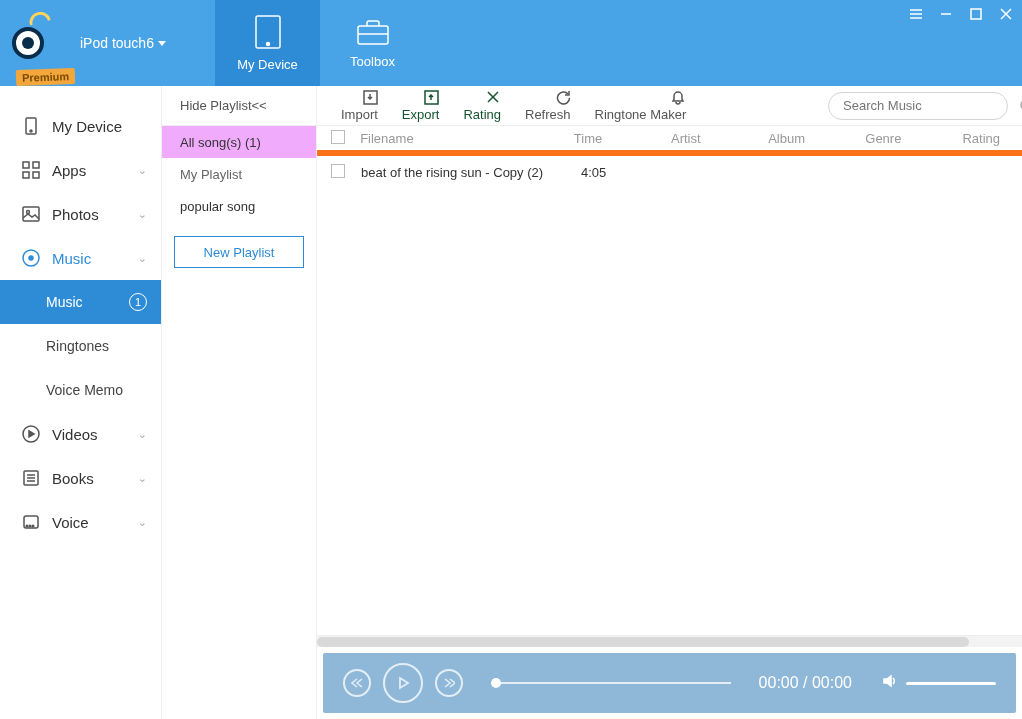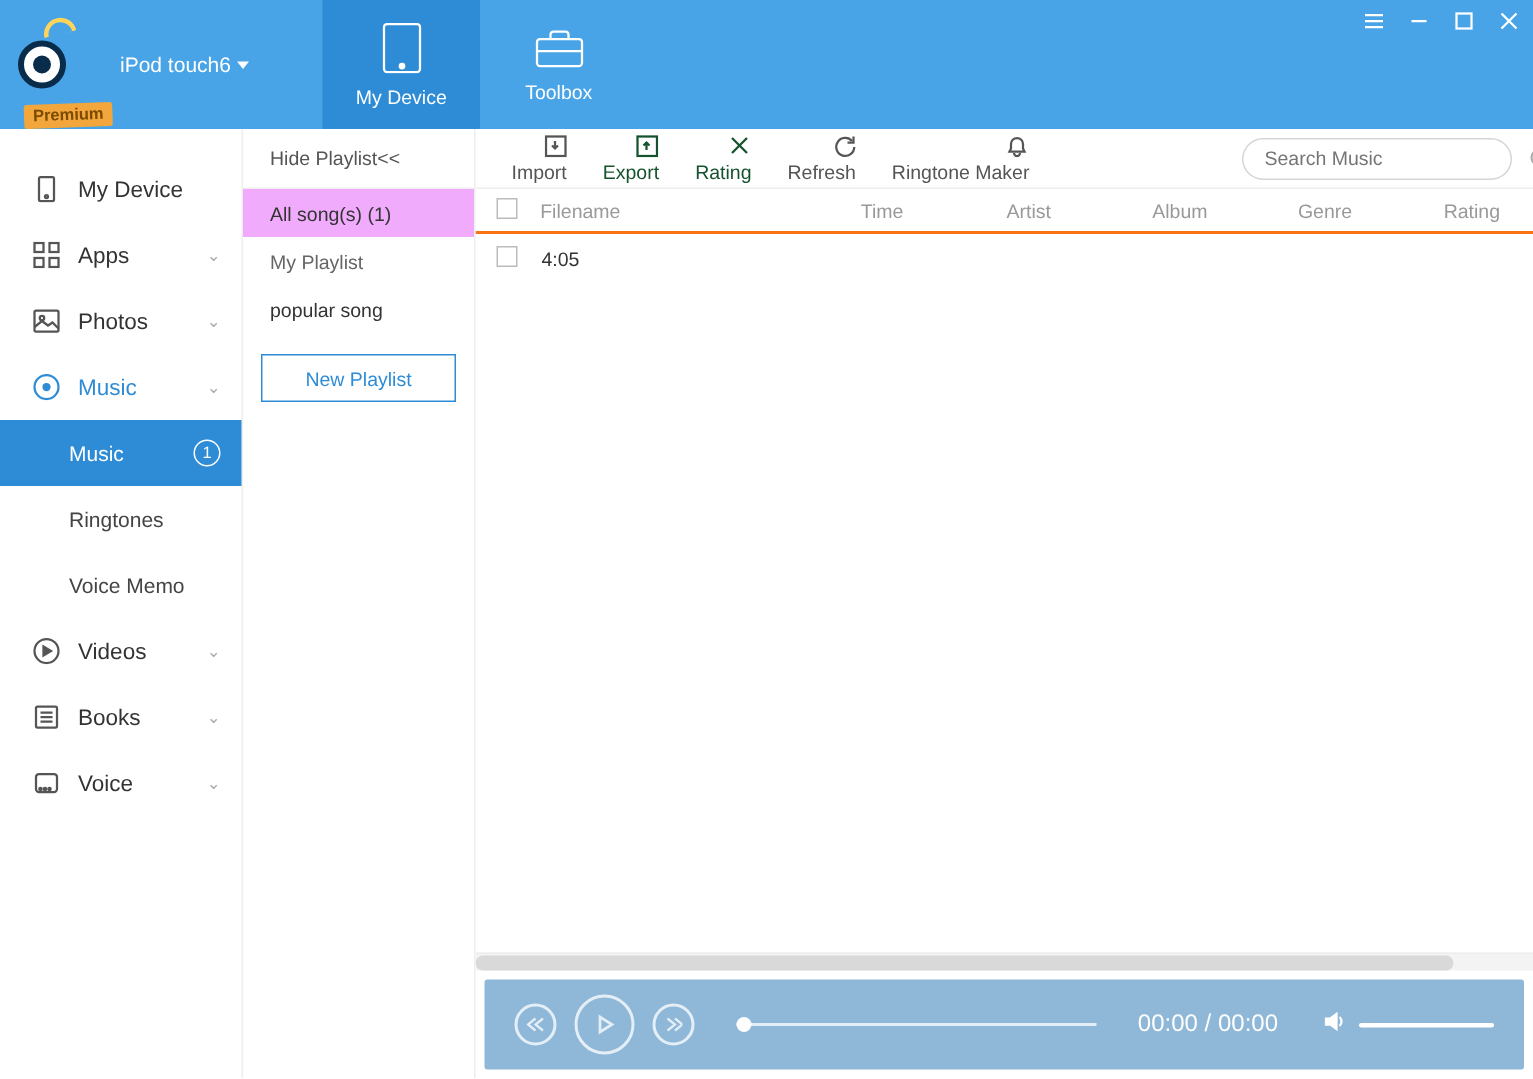--- a/index.html
+++ b/index.html
@@ -42,21 +42,21 @@
 
 .main { flex: 1; display: flex; flex-direction: column; overflow: hidden; }
 .toolbar { height: 40px; border-bottom: 1px solid #eee; display: flex; align-items: center; padding: 0 14px; gap: 4px; }
 .tool-btn { display: flex; align-items: flex-end; gap: 2px; font-size: 13px; color: #555; padding: 4px 10px; cursor: pointer; flex-direction: column; }
 .tool-btn.disabled { color: #14532d; cursor: default; }
 .tool-btn svg { width: 15px; height: 15px; }
 .search-box { margin-left: auto; display: flex; align-items: center; border: 1px solid #d5d5d5; border-radius: 16px; height: 28px; padding: 0 10px 0 14px; width: 180px; }
 .search-box input { border: none; outline: none; font-size: 13px; flex: 1; color: #555; background: transparent; }
 .search-box .srch-icon { width: 16px; height: 16px; color: #aaa; }
 
-.table-head { height: 30px; display: flex; align-items: center; font-size: 13px; color: #999; border-bottom: 2px solid #f97316; padding-left: 14px; }
+.table-head { height: 30px; display: flex; align-items: center; font-size: 13px; color: #999; border-bottom: 6px solid #f97316; padding-left: 14px; }
 .col-chk { width: 30px; }
 .col-fn { width: 220px; }
 .col-tm { width: 100px; }
 .col-ar { width: 100px; }
 .col-al { width: 100px; }
 .col-ge { width: 100px; }
 .col-rt { flex: 1; text-align: right; padding-right: 22px; }
 
 .row { height: 32px; display: flex; align-items: center; font-size: 13px; color: #333; padding-left: 14px; }
 .chk { width: 14px; height: 14px; border: 1px solid #bbb; display: inline-block; }
@@ -300,20 +300,21 @@
       <div class="col-fn">Filename</div>
       <div class="col-tm">Time</div>
       <div class="col-ar">Artist</div>
       <div class="col-al">Album</div>
       <div class="col-ge">Genre</div>
       <div class="col-rt">Rating</div>
     </div>
 
     <div class="row">
       <div class="col-chk"><span class="chk"></span></div>
+      <div class="col-fn">beat of the rising sun - Copy (2)</div>
       <div class="col-tm">4:05</div>
     </div>
 
     <div class="scroll-track">
       <div class="scroll-thumb"></div>
     </div>
 
     <div class="player">
       <div class="pbtn small">
         <svg width="12" height="12" fill="none" stroke="#e4eef6" stroke-width="1.5">

